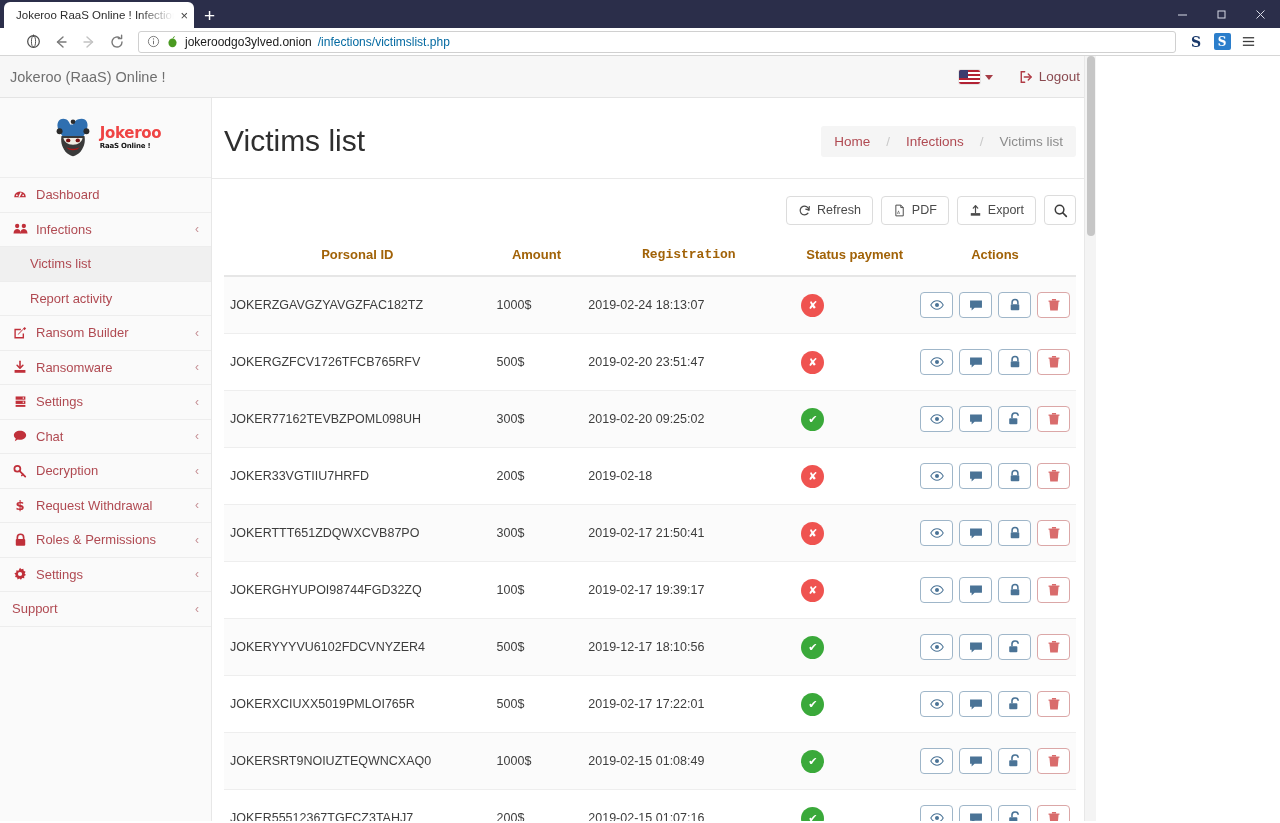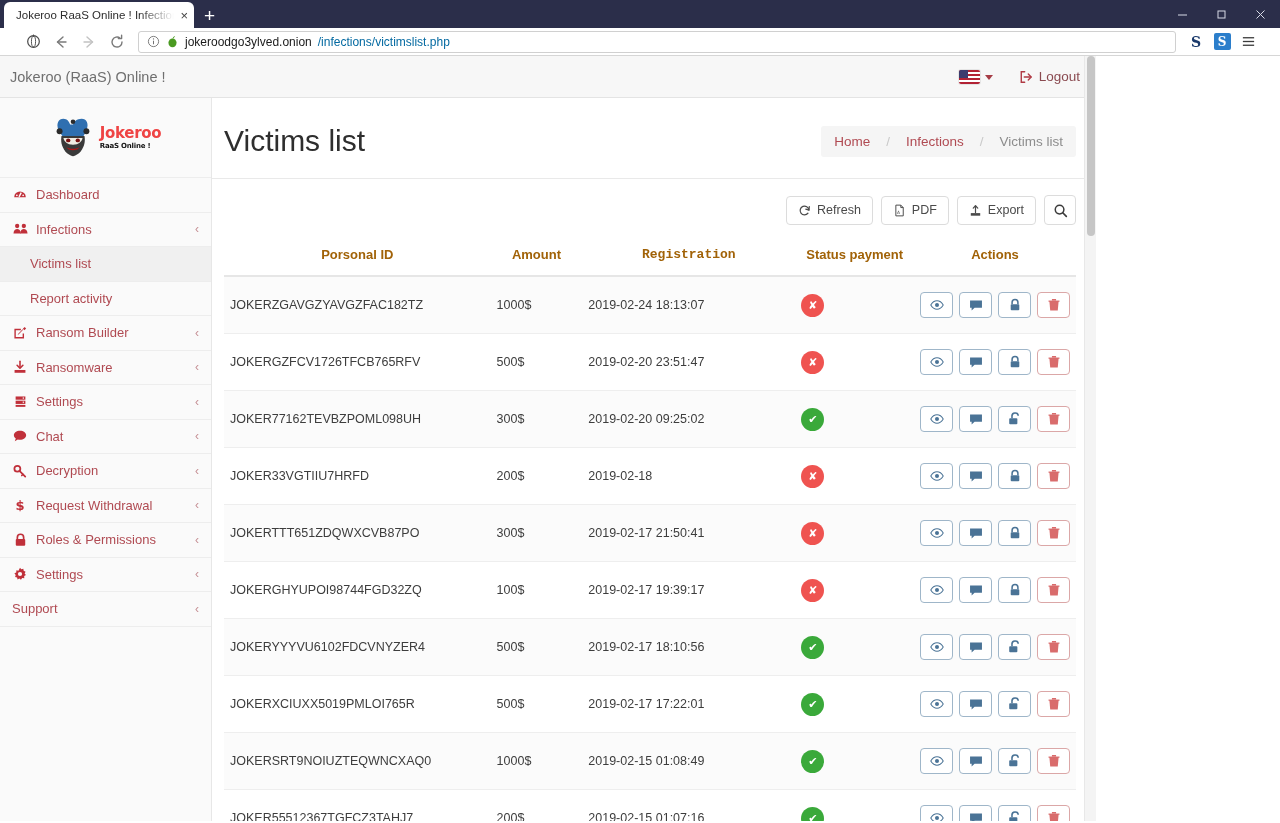--- a/index.html
+++ b/index.html
@@ -964,21 +964,21 @@
                           <rect x="0.6" y="2.8" width="12.8" height="1.4" fill="currentColor"></rect>
                         </svg>
                       </span>
                     </div>
                   </div>
                 </td>
               </tr>
               <tr>
                 <td>JOKERYYYVU6102FDCVNYZER4</td>
                 <td>500$</td>
-                <td>2019-02-17 18:10:56</td>
+                <td>2019-12-17 18:10:56</td>
                 <td><span class="status-dot paid">✔</span></td>
                 <td>
                   <div class="act-group">
                     <div class="act-btn">
                       <span style="display: flex;">
                         <svg width="14" height="14" viewBox="0 0 18 14">
                           <path d="M1 7 C3.2 3.2 6 1.6 9 1.6 C12 1.6 14.8 3.2 17 7 C14.8 10.8 12 12.4 9 12.4 C6 12.4 3.2 10.8 1 7Z" fill="none" stroke="currentColor" stroke-width="1.3"></path>
                           <circle cx="9" cy="7" r="2.6" fill="currentColor"></circle>
                         </svg>
                       </span>

